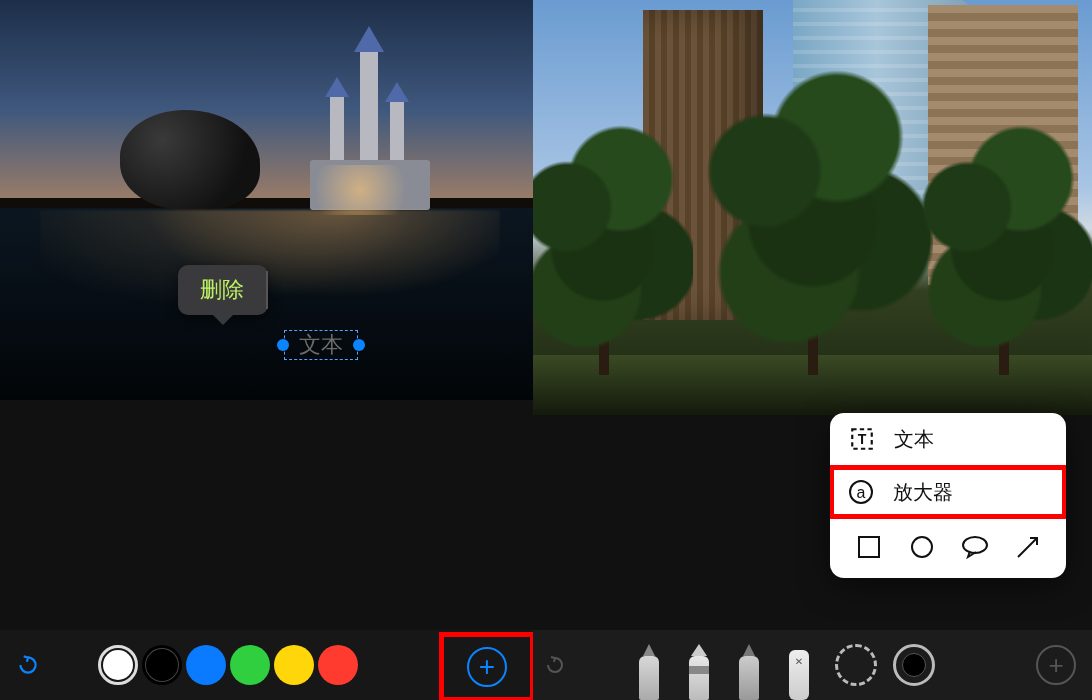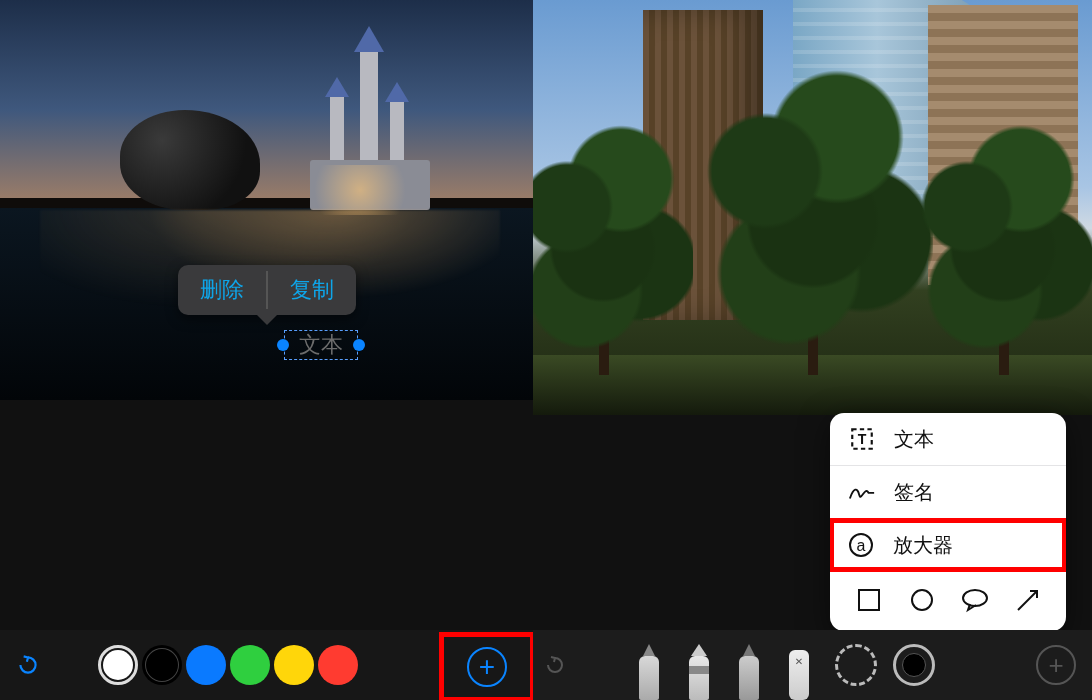--- a/index.html
+++ b/index.html
@@ -64,21 +64,21 @@
   }
   .handle { position:absolute; width:12px; height:12px; background:#0a84ff; border-radius:50%;
     top:50%; transform:translateY(-50%); }
   .handle.left { left:-8px; }
   .handle.right { right:-8px; }
 
   
   .ctx-popup {
     position:absolute; left:178px; top:265px;
     background:#3a3a3c; border-radius:10px; display:flex;
-    color:#0ea5e9; font-size:22px;
+    color:#bef264; font-size:22px;
     box-shadow: 0 4px 12px rgba(0,0,0,.5);
   }
   .ctx-popup .item { padding:10px 22px; cursor:pointer; }
   .ctx-popup .sep { width:1px; background:#555; margin:6px 0; }
   .ctx-popup::after {
     content:""; position:absolute; left:50%; bottom:-10px; transform:translateX(-50%);
     border-left:10px solid transparent; border-right:10px solid transparent;
     border-top:10px solid #3a3a3c;
   }
 
@@ -210,21 +210,20 @@
     <div class="text-element">
       <span class="handle left"></span>
       <span>文本</span>
       <span class="handle right"></span>
     </div>
 
     <div class="ctx-popup">
       <div class="item">删除</div>
       <div class="sep"></div>
       <div class="sep"></div>
-      <div class="item">复制</div>
     </div>
   </div>
 
   <div class="left-bar">
     <div class="undo-btn">
       <svg width="26" height="26" viewBox="0 0 24 24">
         <path d="M12 5 A7 7 0 1 1 5 12" fill="none" stroke="#0a84ff" stroke-width="2"></path>
         <path d="M8 4 L12 5 L11 9" fill="none" stroke="#0a84ff" stroke-width="2"></path>
       </svg>
     </div>
@@ -267,28 +266,20 @@
   <div class="menu">
     <div class="menu-row">
       <span class="menu-icon">
         <svg width="26" height="26" viewBox="0 0 24 24">
             <rect x="3" y="3" width="18" height="18" fill="none" stroke="#111" stroke-width="2" stroke-dasharray="4 3"></rect>
             <text x="12" y="17" text-anchor="middle" font-size="13" font-weight="bold" fill="#111">T</text>
           </svg>
       </span>
       <span>文本</span>
     </div>
-    <div class="menu-row">
-      <span class="menu-icon">
-        <svg width="28" height="22" viewBox="0 0 30 22">
-            <path d="M2 18 C6 6,10 6,12 14 C14 22,18 4,22 12 L28 12" fill="none" stroke="#111" stroke-width="2"></path>
-          </svg>
-      </span>
-      <span>签名</span>
-    </div>
     <div class="menu-row highlight">
       <span class="menu-icon">
         <svg width="28" height="28" viewBox="0 0 28 28">
             <circle cx="14" cy="14" r="11" fill="none" stroke="#111" stroke-width="2"></circle>
             <text x="14" y="20" text-anchor="middle" font-size="16" fill="#111">a</text>
           </svg>
       </span>
       <span>放大器</span>
     </div>
     <div class="shape-row">

